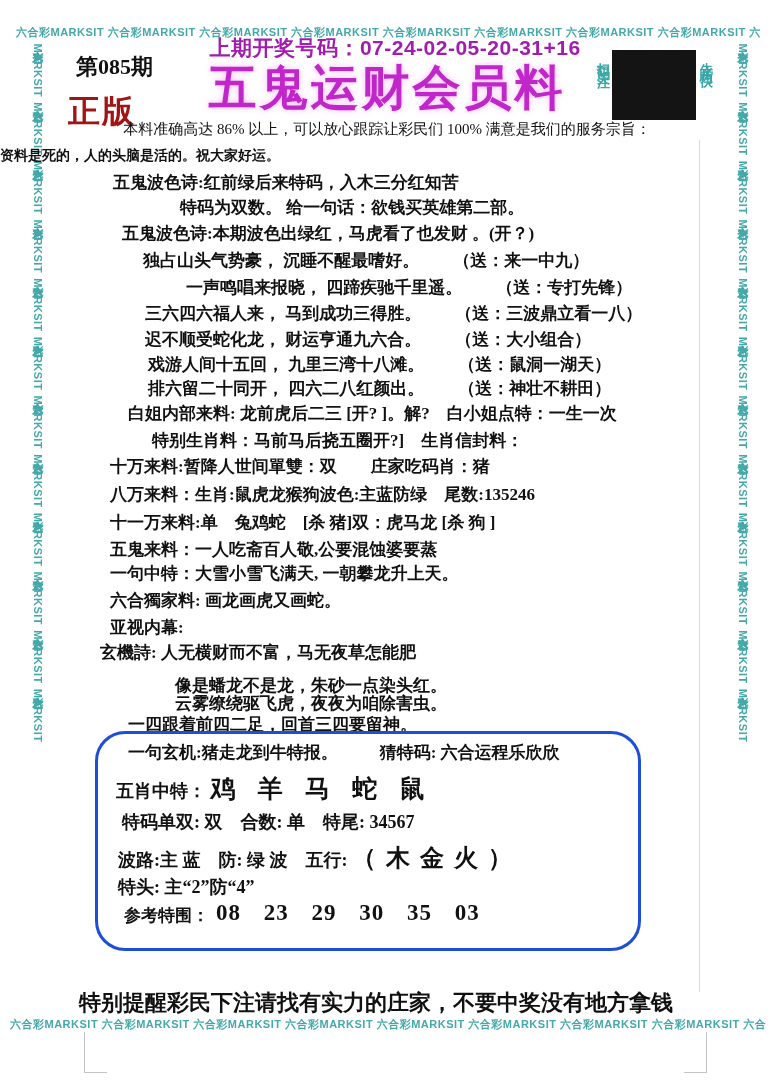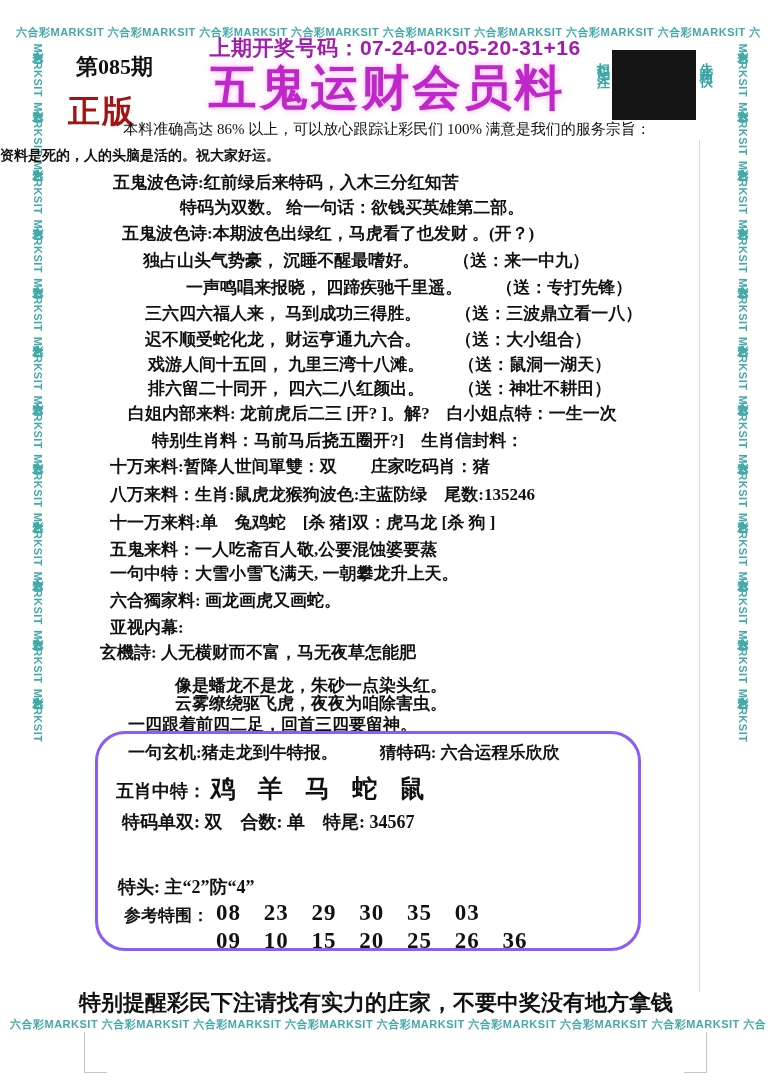--- a/index.html
+++ b/index.html
@@ -41,21 +41,21 @@
   }
   .stamp-l{left:596px;top:52px;}
   .stamp-r{left:699px;top:52px;}
   .slogan1{position:absolute;top:120px;left:0;width:100%;text-align:center;font-size:15px;font-weight:normal;}
   .slogan2{position:absolute;top:147px;left:0;width:100%;text-align:left;font-size:14px;font-weight:bold;}
   
   .bl{position:absolute;font-size:17px;font-weight:bold;white-space:nowrap;}
   
   .pred-box{
     position:absolute;left:95px;top:731px;width:540px;height:214px;
-    border:3px solid #8b5cf6;border-radius:30px;
+    border:3px solid #1d4ed8;border-radius:30px;
   }
   .pred-box .pl{position:absolute;font-weight:bold;white-space:nowrap;}
   .mystery{top:7px;left:30px;font-size:17px;}
   .mystery .gap{display:inline-block;width:42px;}
   .five-xiao{top:38px;left:18px;font-size:18px;}
   .five-xiao .big{font-size:25px;word-spacing:12px;letter-spacing:2px;}
   .dan-shuang{top:76px;left:24px;font-size:18px;}
   .bolu{top:108px;left:20px;font-size:18px;}
   .bolu .big{font-size:24px;letter-spacing:2px;}
   .head-line{top:141px;left:20px;font-size:18px;}
@@ -124,24 +124,27 @@
 
   <div class="pred-box">
     <div class="pl mystery">
       <span>一句玄机:猪走龙到牛特报。</span><span class="gap"></span><span>猜特码: 六合运程乐欣欣</span>
     </div>
     <div class="pl five-xiao">
       <span>五肖中特：</span>
       <span class="big">鸡 羊 马 蛇 鼠</span>
     </div>
     <div class="pl dan-shuang">特码单双: 双　合数: 单　特尾: 34567</div>
+    <div class="pl bolu">
+      <span>波路:主 蓝　防: 绿 波　五行:</span>
+      <span class="big">（ 木 金 火 ）</span>
+    </div>
     <div class="pl head-line">特头: 主“2”防“4”</div>
     <div class="pl range-line">参考特围：</div>
     <div class="range-num row1">08 23 29 30 35 03</div>
-    <div class="range-num row2">09 10 15 20 25 26 36</div>
   </div>
 
   <div class="reminder">特别提醒彩民下注请找有实力的庄家，不要中奖没有地方拿钱</div>
 
   <div class="scanline-r"></div>
   <div class="cropmark crop-bl"></div>
   <div class="cropmark crop-br"></div>
 
 </div>
 

